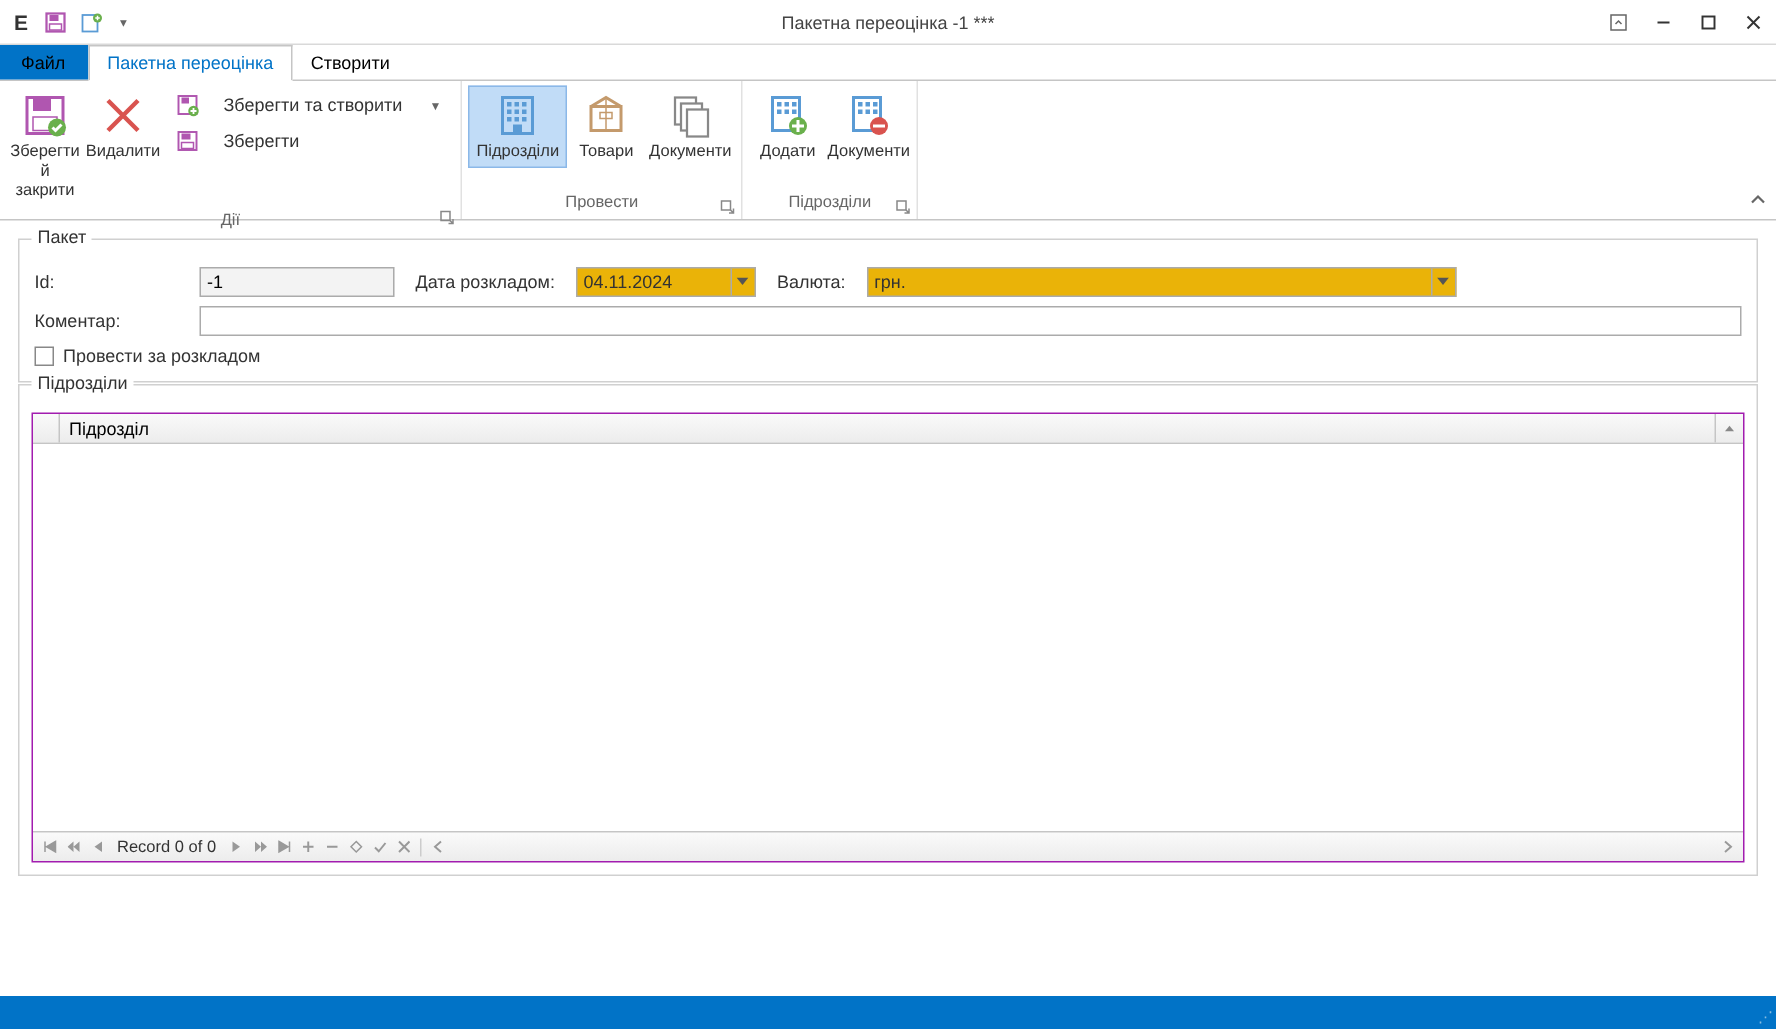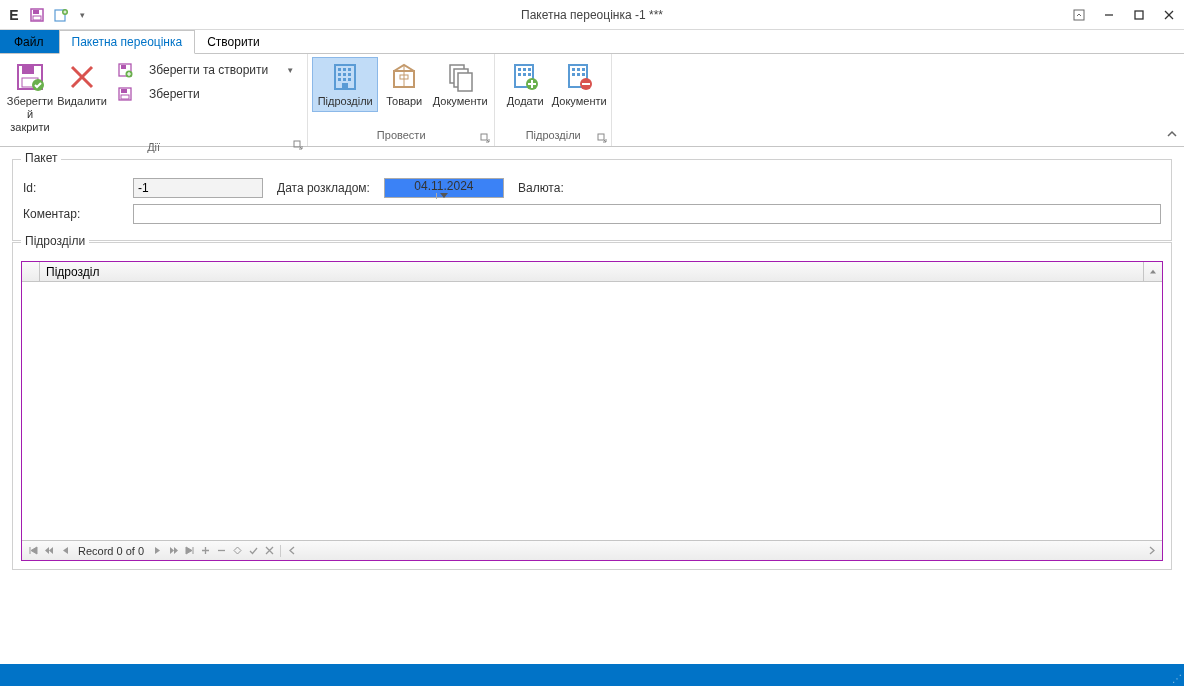--- a/index.html
+++ b/index.html
@@ -47,21 +47,21 @@
 .content { padding: 12px 12px 4px 12px; }
 
 .fieldset { border: 1px solid #d0d0d0; position: relative; padding: 18px 10px 10px 10px; margin-bottom: 1px; }
 .fieldset-legend { position: absolute; top: -9px; left: 8px; background: #fff; padding: 0 4px; font-size: 12px; color: #333; }
 
 .form-row { display: flex; align-items: center; gap: 14px; margin-bottom: 6px; }
 .form-label { font-size: 12px; color: #333; width: 96px; }
 .form-input { height: 20px; border: 1px solid #ababab; background: #fff; font-size: 12px; padding: 0 4px; }
 .form-input.readonly { background: #f3f3f3; }
 .form-input.id { width: 130px; }
-.form-combo { height: 20px; border: 1px solid #ababab; background: #3b82f6; display: flex; align-items: center; position: relative; flex-direction: column; }
+.form-combo { height: 20px; border: 1px solid #ababab; background: #eab308; display: flex; align-items: center; position: relative; }
 .form-combo .val { flex: 1; font-size: 12px; padding: 0 4px; color: #333; }
 .form-combo .arrow { width: 16px; height: 18px; border-left: 1px solid #ababab; display: flex; align-items: center; justify-content: center; cursor: pointer; }
 .form-combo .arrow svg { width: 8px; height: 6px; }
 .combo-date { width: 120px; }
 .combo-currency { width: 393px; }
 .form-input.comment { flex: 1; }
 .combo-article { width: 370px; }
 .btn-ellipsis { width: 20px; height: 20px; border: 1px solid #ababab; background: #fff; display: flex; align-items: center; justify-content: center; font-size: 11px; cursor: pointer; margin-left: -1px; }
 .icon-clear { width: 16px; height: 16px; display: inline-flex; align-items: center; justify-content: center; margin-right: 4px; }
 
@@ -322,28 +322,40 @@
       <div class="form-label" style="width:auto">Дата розкладом:</div>
       <div class="form-combo combo-date">
         <div class="val">04.11.2024</div>
         <div class="arrow">
             <svg viewBox="0 0 8 6">
               <path d="M0 0 L4 5 L8 0 Z" fill="#555"></path>
             </svg>
           </div>
       </div>
       <div class="form-label" style="width:auto">Валюта:</div>
+      <div class="form-combo combo-currency">
+        <div class="val">грн.</div>
+        <div class="arrow">
+            <svg viewBox="0 0 8 6">
+              <path d="M0 0 L4 5 L8 0 Z" fill="#555"></path>
+            </svg>
+          </div>
+      </div>
     </div>
 
     <div class="form-row">
       <div class="form-label">Коментар:</div>
       <input class="form-input comment" value="" style="">
     </div>
 
 
+    <div class="checkbox-row">
+      <div class="checkbox"></div>
+      <span>Провести за розкладом</span>
+    </div>
   </div>
 
   <div class="grid-fieldset">
     <div class="fieldset-legend">Підрозділи</div>
 
     <div class="grid">
       <div class="grid-header">
         <div class="grid-header-cell selector"></div>
         <div class="grid-header-cell main">Підрозділ</div>
         <div class="grid-header-cell scroll">

